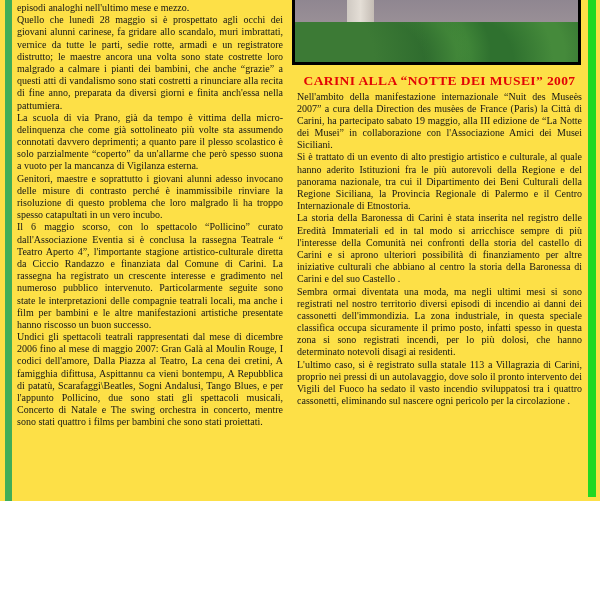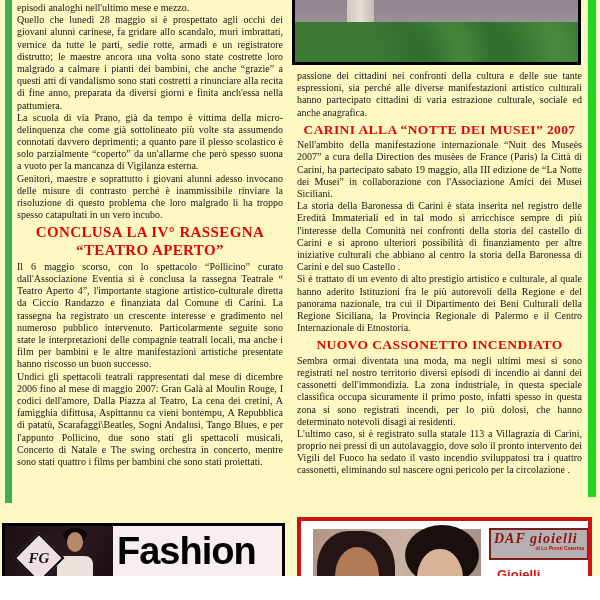--- a/index.html
+++ b/index.html
@@ -1,19 +1,19 @@
 <!DOCTYPE html>
 <html><head>
 <meta charset="utf-8">
 <style>
   * { margin:0; padding:0; box-sizing:border-box; }
   html,body { background:#ffffff; }
   .page {
-    position:relative; width:600px; height:576px; overflow:hidden;
-    background:#fef9c3; font-family:"Liberation Serif", serif; color:#151515;
+    position:relative; width:600px; height:501px; overflow:hidden;
+    background:#fde047; font-family:"Liberation Serif", serif; color:#151515;
   }
   .bar-left  { position:absolute; left:5px;  top:0; width:7px; height:503px; background:#3fae58; }
   .bar-right { position:absolute; left:588px; top:0; width:8px; height:497px; background:#22d822; }
 
   .col { position:absolute; overflow:hidden; text-align:justify; }
   .col p { font-size:10px; line-height:1.22; margin:0; text-indent:0; }
   .col-left  { left:17px; top:2px;  width:266px; height:506px; }
   .col-right { left:297px; top:70px; width:285px; height:442px; }
 
   .headline {
@@ -101,35 +101,29 @@
   <div class="photo-top">
     <div class="pillar"></div>
     <div class="plants"></div>
   </div>
 
   <div class="col col-left">
     <p>episodi analoghi nell'ultimo mese e mezzo.</p>
     <p>Quello che lunedì 28 maggio si è prospettato agli occhi dei giovani alunni carinese, fa gridare allo scandalo, muri imbrattati, vernice da tutte le parti, sedie rotte, armadi e un registratore distrutto; le maestre ancora una volta sono state costrette loro malgrado a calmare i pianti dei bambini, che anche “grazie” a questi atti di vandalismo sono stati costretti a rinunciare alla recita di fine anno, preparata da diversi giorni e finita anch'essa nella pattumiera.</p>
     <p>La scuola di via Prano, già da tempo è vittima della micro-delinquenza che come già sottolineato più volte sta assumendo connotati davvero deprimenti; a quanto pare il plesso scolastico è solo parzialmente “coperto” da un'allarme che però spesso suona a vuoto per la mancanza di Vigilanza esterna.</p>
     <p>Genitori, maestre e soprattutto i giovani alunni adesso invocano delle misure di contrasto perché è inammissibile rinviare la risoluzione di questo problema che loro malgrado li ha troppo spesso catapultati in un vero incubo.</p>
-    <h2 class="headline hl-big">
-      <span class="hl-line">CONCLUSA LA IV° RASSEGNA</span>
-      <span class="hl-line">“TEATRO APERTO”</span>
-    </h2>
     <p>Il 6 maggio scorso, con lo spettacolo “Pollicino” curato dall'Associazione Eventia si è conclusa la rassegna Teatrale “ Teatro Aperto 4”, l'importante stagione artistico-culturale diretta da Ciccio Randazzo e finanziata dal Comune di Carini. La rassegna ha registrato un crescente interesse e gradimento nel numeroso pubblico intervenuto. Particolarmente seguite sono state le interpretazioni delle compagnie teatrali locali, ma anche i film per bambini e le altre manifestazioni artistiche presentate hanno riscosso un buon successo.</p>
     <p>Undici gli spettacoli teatrali rappresentati dal mese di dicembre 2006 fino al mese di maggio 2007: Gran Galà al Moulin Rouge, I codici dell'amore, Dalla Piazza al Teatro, La cena dei cretini, A famigghia difittusa, Aspittannu ca vieni bontempu, A Repubblica di patatù, Scarafaggi\Beatles, Sogni Andalusi, Tango Blues, e per l'appunto Pollicino, due sono stati gli spettacoli musicali, Concerto di Natale e The swing orchestra in concerto, mentre sono stati quattro i films per bambini che sono stati proiettati.</p>
   </div>
 
   <div class="col col-right">
-    <p>passione dei cittadini nei confronti della cultura e delle sue tante espressioni, sia perché alle diverse manifestazioni artistico culturali hanno partecipato cittadini di varia estrazione culturale, sociale ed anche anagrafica.</p>
     <h2 class="headline hl-mid">CARINI ALLA “NOTTE DEI MUSEI” 2007</h2>
     <p>Nell'ambito della manifestazione internazionale “Nuit des Museès 2007” a cura della Direction des musèes de France (Paris) la Città di Carini, ha partecipato sabato 19 maggio, alla III edizione de “La Notte dei Musei” in collaborazione con l'Associazione Amici dei Musei Siciliani.</p>
+    <p>Si è trattato di un evento di alto prestigio artistico e culturale, al quale hanno aderito Istituzioni fra le più autorevoli della Regione e del panorama nazionale, tra cui il Dipartimento dei Beni Culturali della Regione Siciliana, la Provincia Regionale di Palermo e il Centro Internazionale di Etnostoria.</p>
     <p>La storia della Baronessa di Carini è stata inserita nel registro delle Eredità Immateriali ed in tal modo si arricchisce sempre di più l'interesse della Comunità nei confronti della storia del castello di Carini e si aprono ulteriori possibilità di finanziamento per altre iniziative culturali che abbiano al centro la storia della Baronessa di Carini e del suo Castello .</p>
-    <p>Si è trattato di un evento di alto prestigio artistico e culturale, al quale hanno aderito Istituzioni fra le più autorevoli della Regione e del panorama nazionale, tra cui il Dipartimento dei Beni Culturali della Regione Siciliana, la Provincia Regionale di Palermo e il Centro Internazionale di Etnostoria.</p>
-    <h2 class="headline hl-mid">NUOVO CASSONETTO INCENDIATO</h2>
     <p>Sembra ormai diventata una moda, ma negli ultimi mesi si sono registrati nel nostro territorio diversi episodi di incendio ai danni dei cassonetti dell'immondizia. La zona industriale, in questa speciale classifica occupa sicuramente il primo posto, infatti spesso in questa zona si sono registrati incendi, per lo più dolosi, che hanno determinato notevoli disagi ai residenti.</p>
     <p>L'ultimo caso, si è registrato sulla statale 113 a Villagrazia di Carini, proprio nei pressi di un autolavaggio, dove solo il pronto intervento dei Vigili del Fuoco ha sedato il vasto incendio sviluppatosi tra i quattro cassonetti, eliminando sul nascere ogni pericolo per la circolazione .</p>
   </div>
 
   <div class="ad-fashion">
     <div class="fashion-photo">
       <div class="model-hair"></div>
       <div class="model-head"></div>
       <div class="model-dress"></div>
       <div class="fg-diamond">

